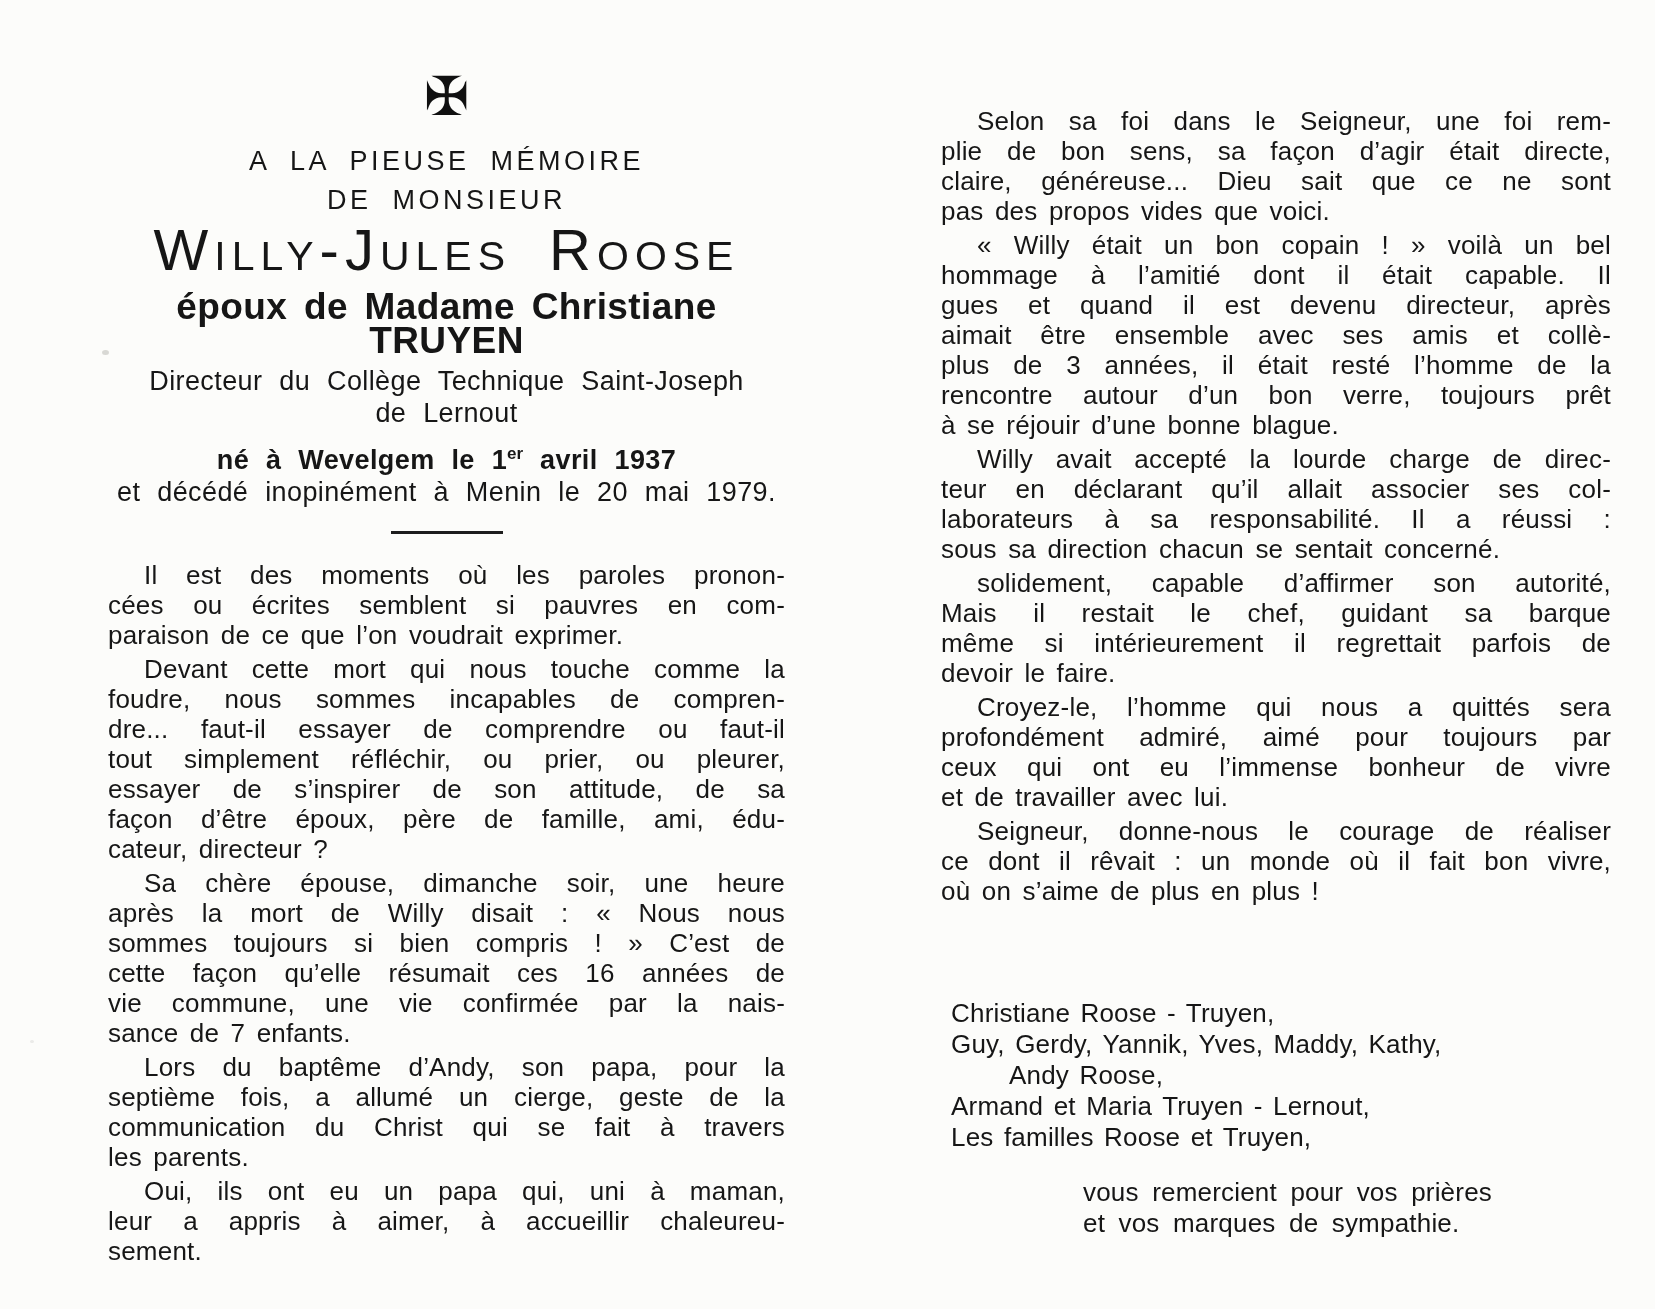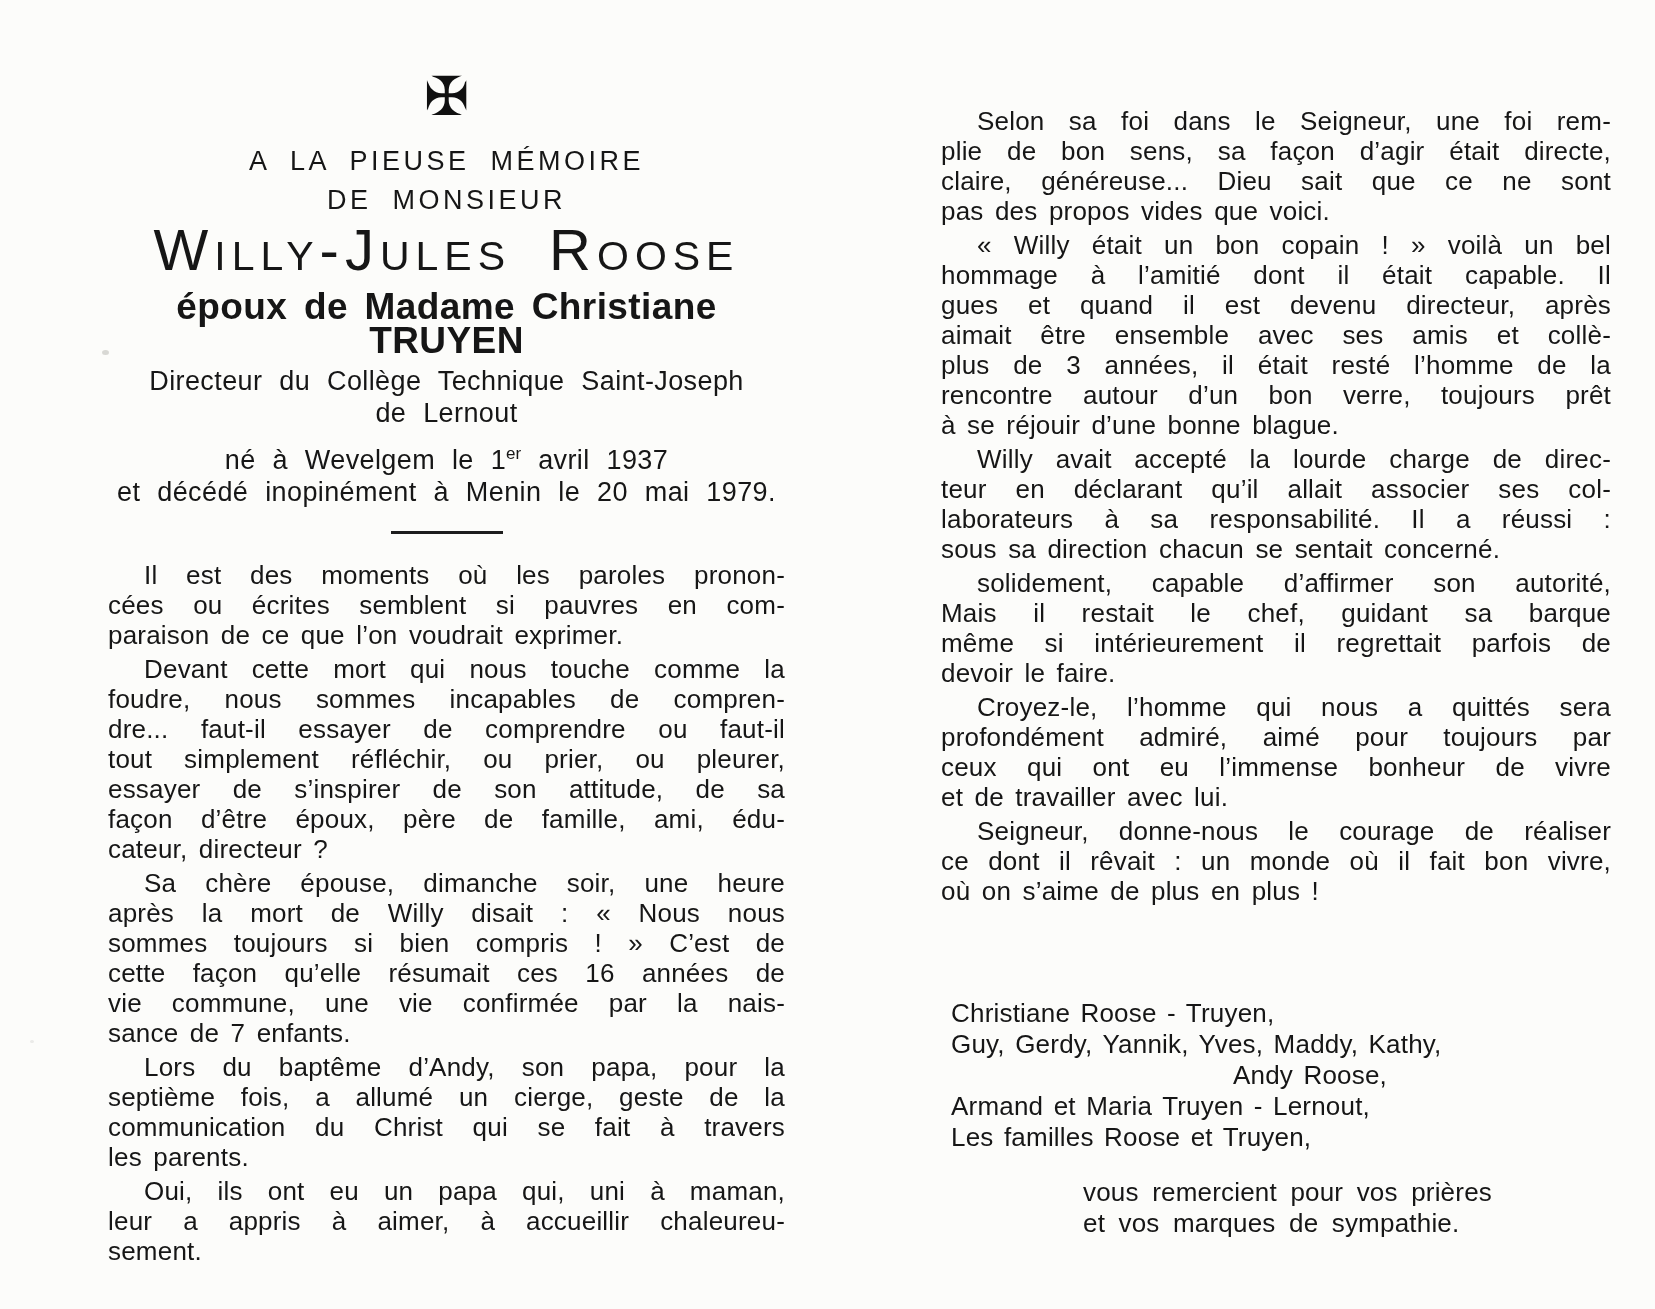--- a/index.html
+++ b/index.html
@@ -64,21 +64,21 @@
     word-spacing: 6px;
     letter-spacing: .4px;
   }
   .hdr-info {
     font-size: 27px;
     line-height: 32px;
     word-spacing: 9px;
     letter-spacing: .4px;
   }
   .role-1 { margin-top: 7px; }
-  .birth-line { margin-top: 9px; }
+  .birth-line { margin-top: 9px; font-weight: bold; }
   .birth-line sup {
     font-size: 17px;
     vertical-align: 10px;
     letter-spacing: 0;
   }
   .divider-rule {
     margin: 23px auto 0 auto;
     width: 112px;
     height: 3px;
     background: #1d1d1d;
@@ -107,21 +107,21 @@
 
   
   .signatories {
     margin-top: 92px;
     padding-left: 10px;
     font-size: 26px;
     line-height: 31px;
     letter-spacing: .2px;
     word-spacing: 3px;
   }
-  .signatories .sig-line:nth-child(3) { padding-left: 58px; text-align: center; }
+  .signatories .sig-line:nth-child(3) { padding-left: 58px; }
   .thanks {
     margin-top: 24px;
     margin-left: 142px;
     font-size: 26px;
     line-height: 31px;
     word-spacing: 6px;
     letter-spacing: .2px;
   }
 </style>
 </head>

